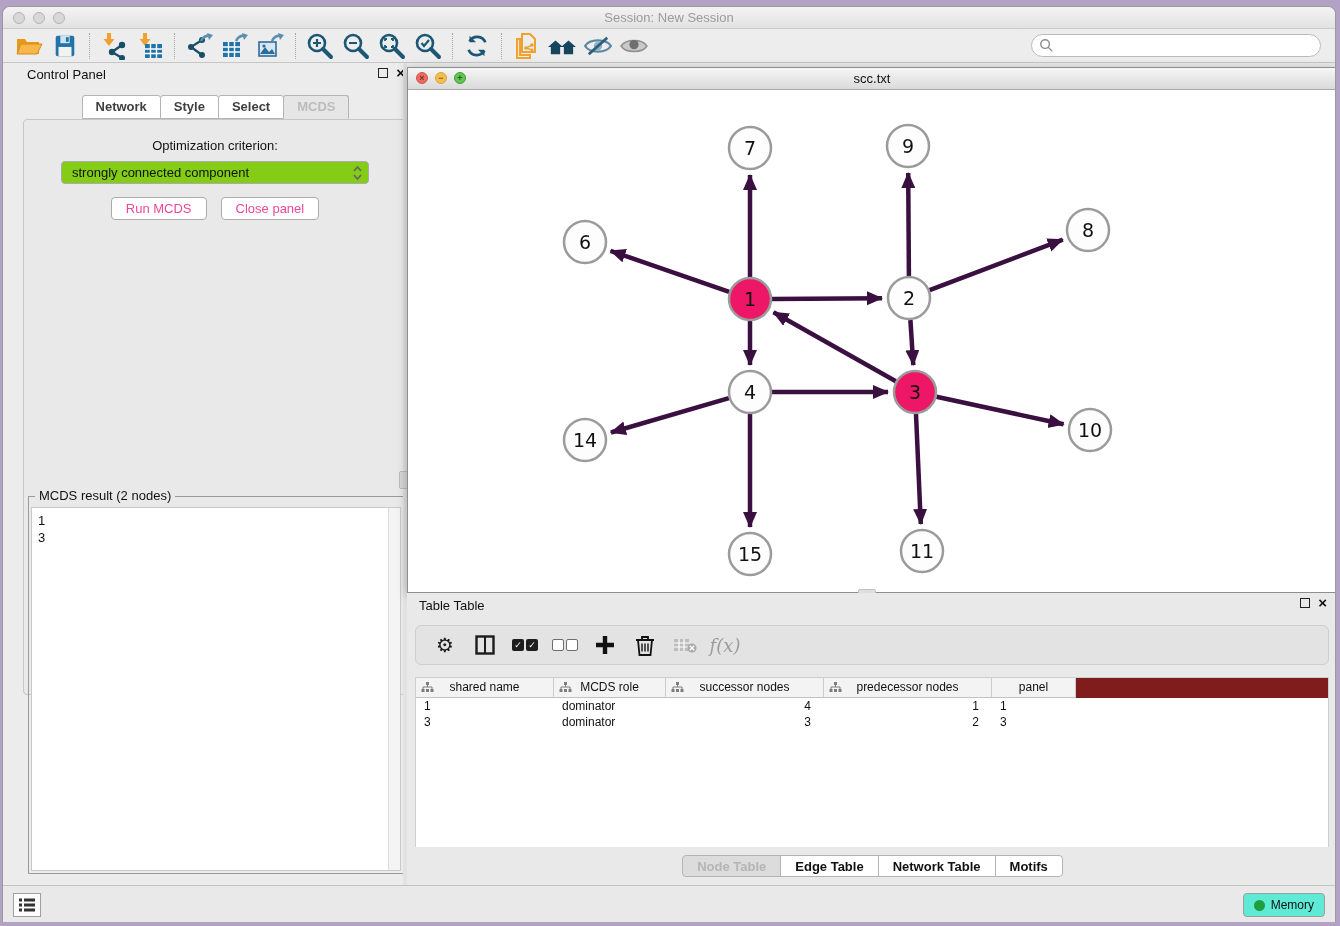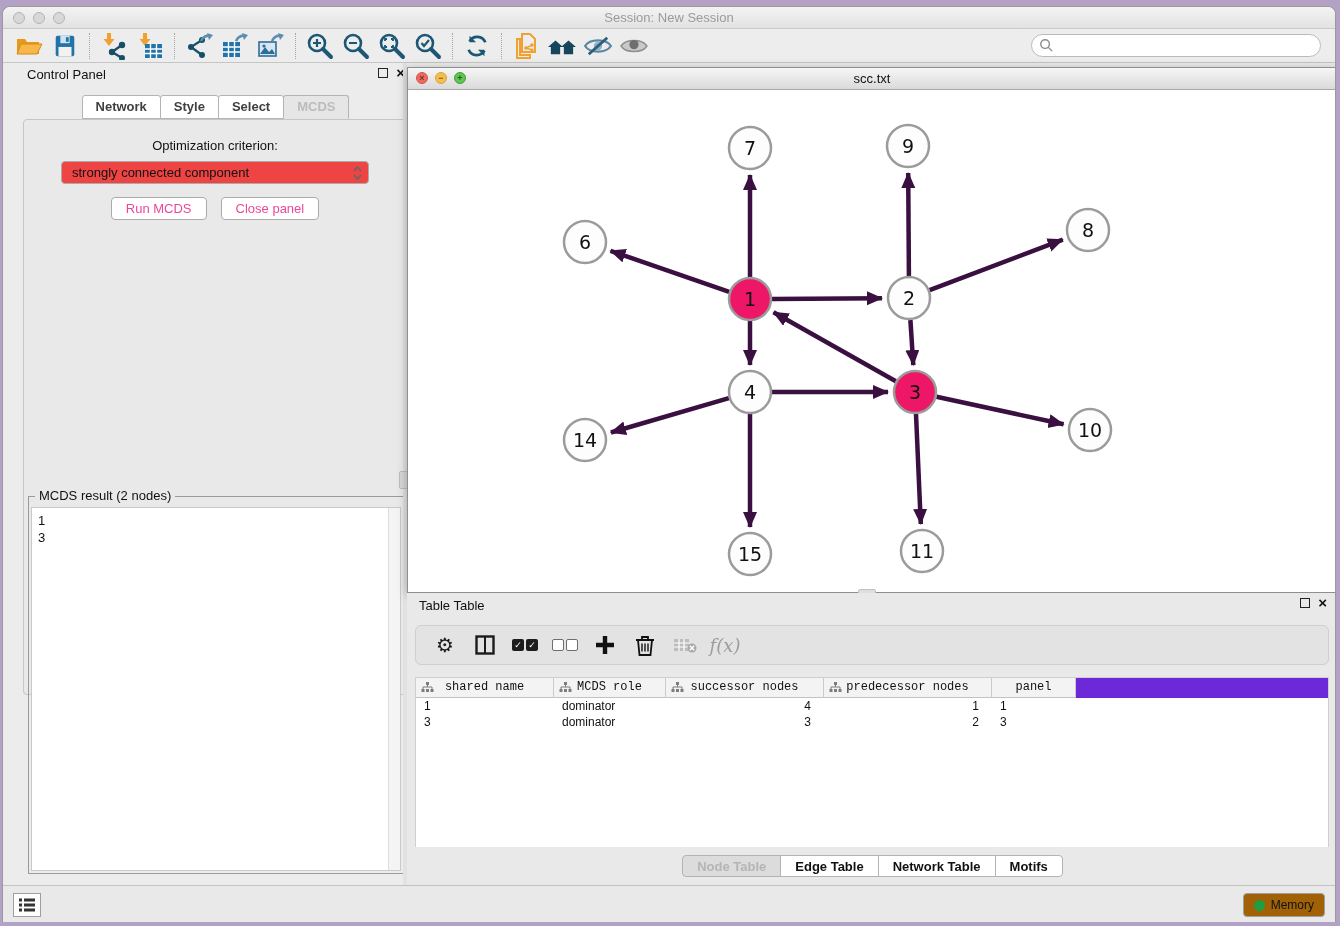--- a/index.html
+++ b/index.html
@@ -58,21 +58,21 @@
     border-radius:3px 3px 0 0;
   }
   .tab.active-disabled { background:#e6e6e6; color:#bcbcbc; border-bottom-color:#e6e6e6; }
   .cp-box {
     position:absolute; left:8px; top:56px; width:384px; height:576px;
     background:#e9e9e9; border:1px solid #c6c6c6; border-radius:4px;
   }
   .opt-label { text-align:center; margin-top:18px; font-size:13px; }
   .dropdown {
     position:relative; margin:8px auto 8px; width:308px; height:23px;
-    background:#ef4444; border:1px solid #ababab; border-radius:4px;
+    background:#84cc16; border:1px solid #ababab; border-radius:4px;
     font-size:13px; line-height:21px; padding-left:10px; cursor:pointer;
   }
   .dd-stepper { position:absolute; right:5px; top:2px; }
   .btn-row { display:flex; justify-content:center; gap:14px; margin-top:13px; }
   .btn {
     background:#fff; border:1px solid #ababab; border-radius:4px;
     padding:3px 14px; font-size:13px; cursor:pointer; color:#ec4899;
     font-family:"Liberation Sans","DejaVu Sans",sans-serif;
   }
   .result-fieldset {
@@ -119,21 +119,21 @@
   }
   .tp-tbtn { width:30px; height:30px; display:flex; align-items:center; justify-content:center; cursor:pointer; }
   .gear-glyph { font-size:20px; line-height:1; color:#1b1b1b; }
   .fx-glyph { font-family:"DejaVu Serif","Liberation Serif",serif; font-style:italic;
               font-size:18px; color:#9c9c9c; }
   .cb { width:12px; height:12px; border-radius:2px; display:inline-flex; align-items:center; justify-content:center; }
   .cb.dark { background:#1d1d1d; color:#fff; font-size:9px; font-weight:bold; }
   .cb.empty { border:1.6px solid #6e6e6e; background:#fff; }
   .tp-table { position:absolute; left:8px; top:84px; right:8px; height:170px; background:#fff;
               border:1px solid #cfcfcf; border-bottom:none; overflow:hidden; }
-  .thead { display:flex; height:20px; background:#6d28d9;font-family:Liberation Mono, monospace; }
+  .thead { display:flex; height:20px; background:#7f1d1d; }
   .th {
     position:relative; background:#f3f3f3; border-right:1px solid #cbcbcb; border-bottom:1px solid #c2c2c2;
     font-size:12px; line-height:19px; text-align:center; color:#111; cursor:pointer;
   }
   .th .th-icon { position:absolute; left:5px; top:4px; }
   .trow { display:flex; height:16px; }
   .td { font-size:12px; line-height:16px; overflow:hidden; white-space:nowrap; }
   .td.left { text-align:left; padding-left:8px; }
   .td.right { text-align:right; padding-right:13px; }
   .tp-tabs { position:absolute; left:0; bottom:8px; width:100%; display:flex; justify-content:center; }
@@ -149,21 +149,21 @@
     position:absolute; left:0; top:878px; width:100%; height:38px;
     background:#e9e9e9; border-top:1px solid #c2c2c2;
   }
   .status-left-btn {
     position:absolute; left:10px; top:7px; width:28px; height:24px;
     background:#fdfdfd; border:1px solid #9f9f9f; display:flex; align-items:center; justify-content:center;
     cursor:pointer;
   }
   .memory-btn {
     position:absolute; right:10px; top:7px; height:24px;
-    background:#a16207; border:1px solid #9f9f9f; border-radius:4px;
+    background:#5eead4; border:1px solid #9f9f9f; border-radius:4px;
     display:flex; align-items:center; gap:6px; padding:0 10px; font-size:12px; cursor:pointer;
   }
   .mem-dot { width:11px; height:11px; border-radius:50%; background:#1f9d40; }
   svg { display:block; }
 </style>
 </head>
 <body>
 
 <div class="app">
 

